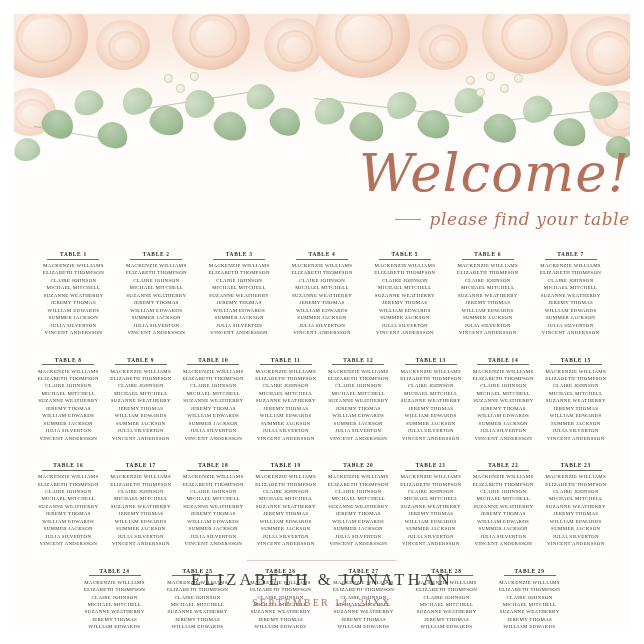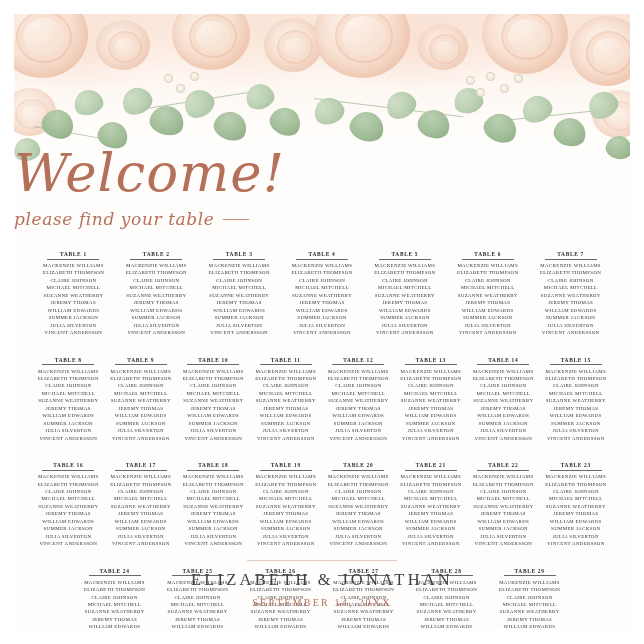--- a/index.html
+++ b/index.html
@@ -94,21 +94,21 @@
     background: radial-gradient(circle at 35% 30%, #fbf7ee, #e8e2cf);
     border: 1px solid rgba(205,198,176,0.7);
   }
 
   
   .header {
     position: absolute;
     left: 0;
     top: 132px;
     width: 616px;
-    text-align: left;
+    text-align: right;
   }
   .welcome {
     font-family: "DejaVu Serif", serif;
     font-style: italic;
     font-size: 53px;
     line-height: 1;
     color: #b5705a;
     letter-spacing: 1px;
   }
   .subtitle {

